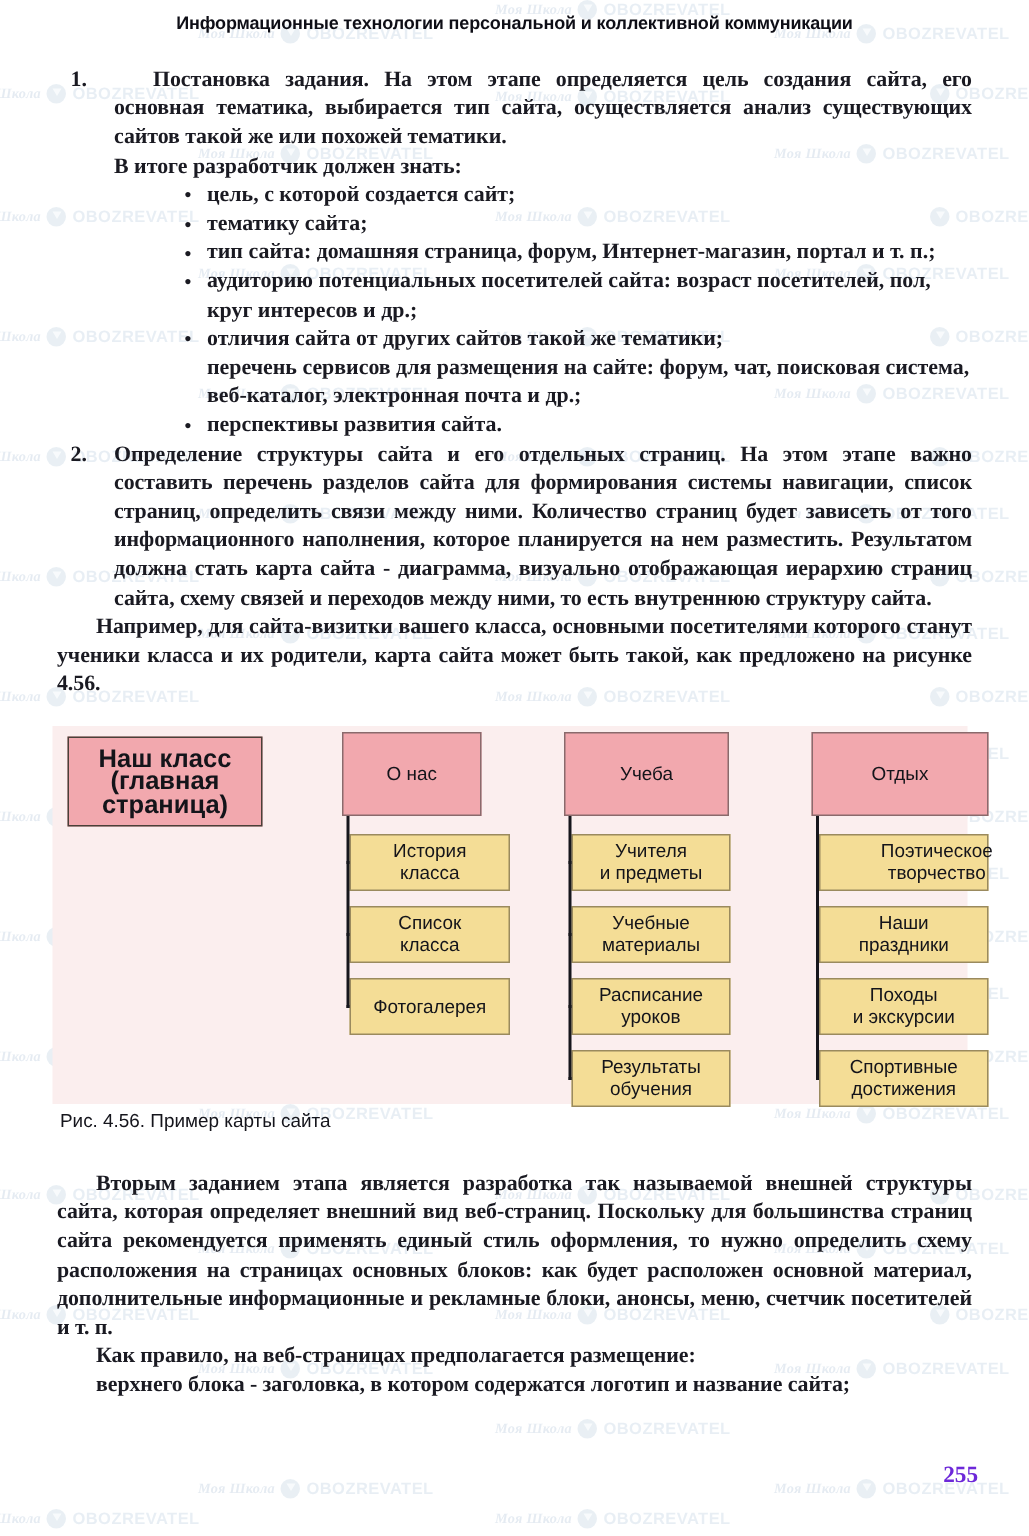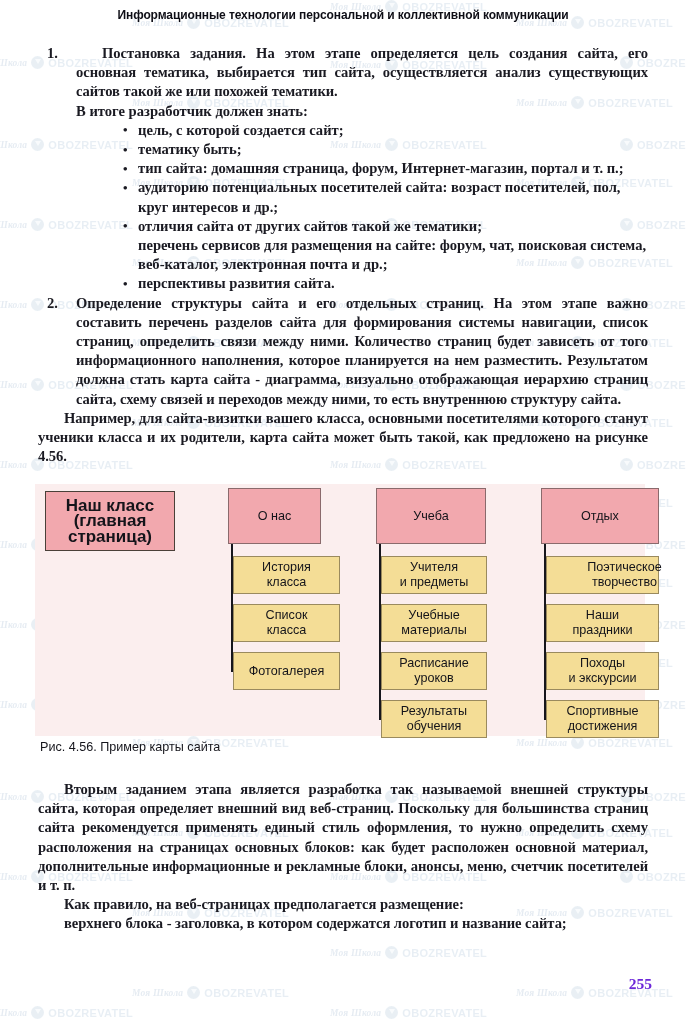--- a/index.html
+++ b/index.html
@@ -540,21 +540,21 @@
     <div class="doc-header">Информационные технологии персональной и коллективной коммуникации</div>
 
     <div class="body-col">
 
       <div class="numitem">
         <span class="num">1.</span>
         <p class="para indent-para"><span class="lead-term">Постановка задания.</span><span> На этом этапе определяется цель создания сайта, его основная тематика, выбирается тип сайта, осуществляется анализ существующих сайтов такой же или похожей тематики.</span></p>
         <div class="plain-line">В итоге разработчик должен знать:</div>
         <ul class="bullets" id="bullets-1">
             <li class="has-dot">цель, с которой создается сайт;</li>
-            <li class="has-dot">тематику быть;</li>
+            <li class="has-dot">тематику сайта;</li>
             <li class="has-dot">тип сайта: домашняя страница, форум, Интернет-магазин, портал и т. п.;</li>
             <li class="has-dot">аудиторию потенциальных посетителей сайта: возраст посетителей, пол, круг интересов и др.;</li>
             <li class="has-dot">отличия сайта от других сайтов такой же тематики;</li>
             <li class="">перечень сервисов для размещения на сайте: форум, чат, поисковая система, веб-каталог, электронная почта и др.;</li>
             <li class="has-dot">перспективы развития сайта.</li>
           </ul>
       </div>
 
       <div class="numitem" style="margin-top:0px;">
         <span class="num">2.</span>

